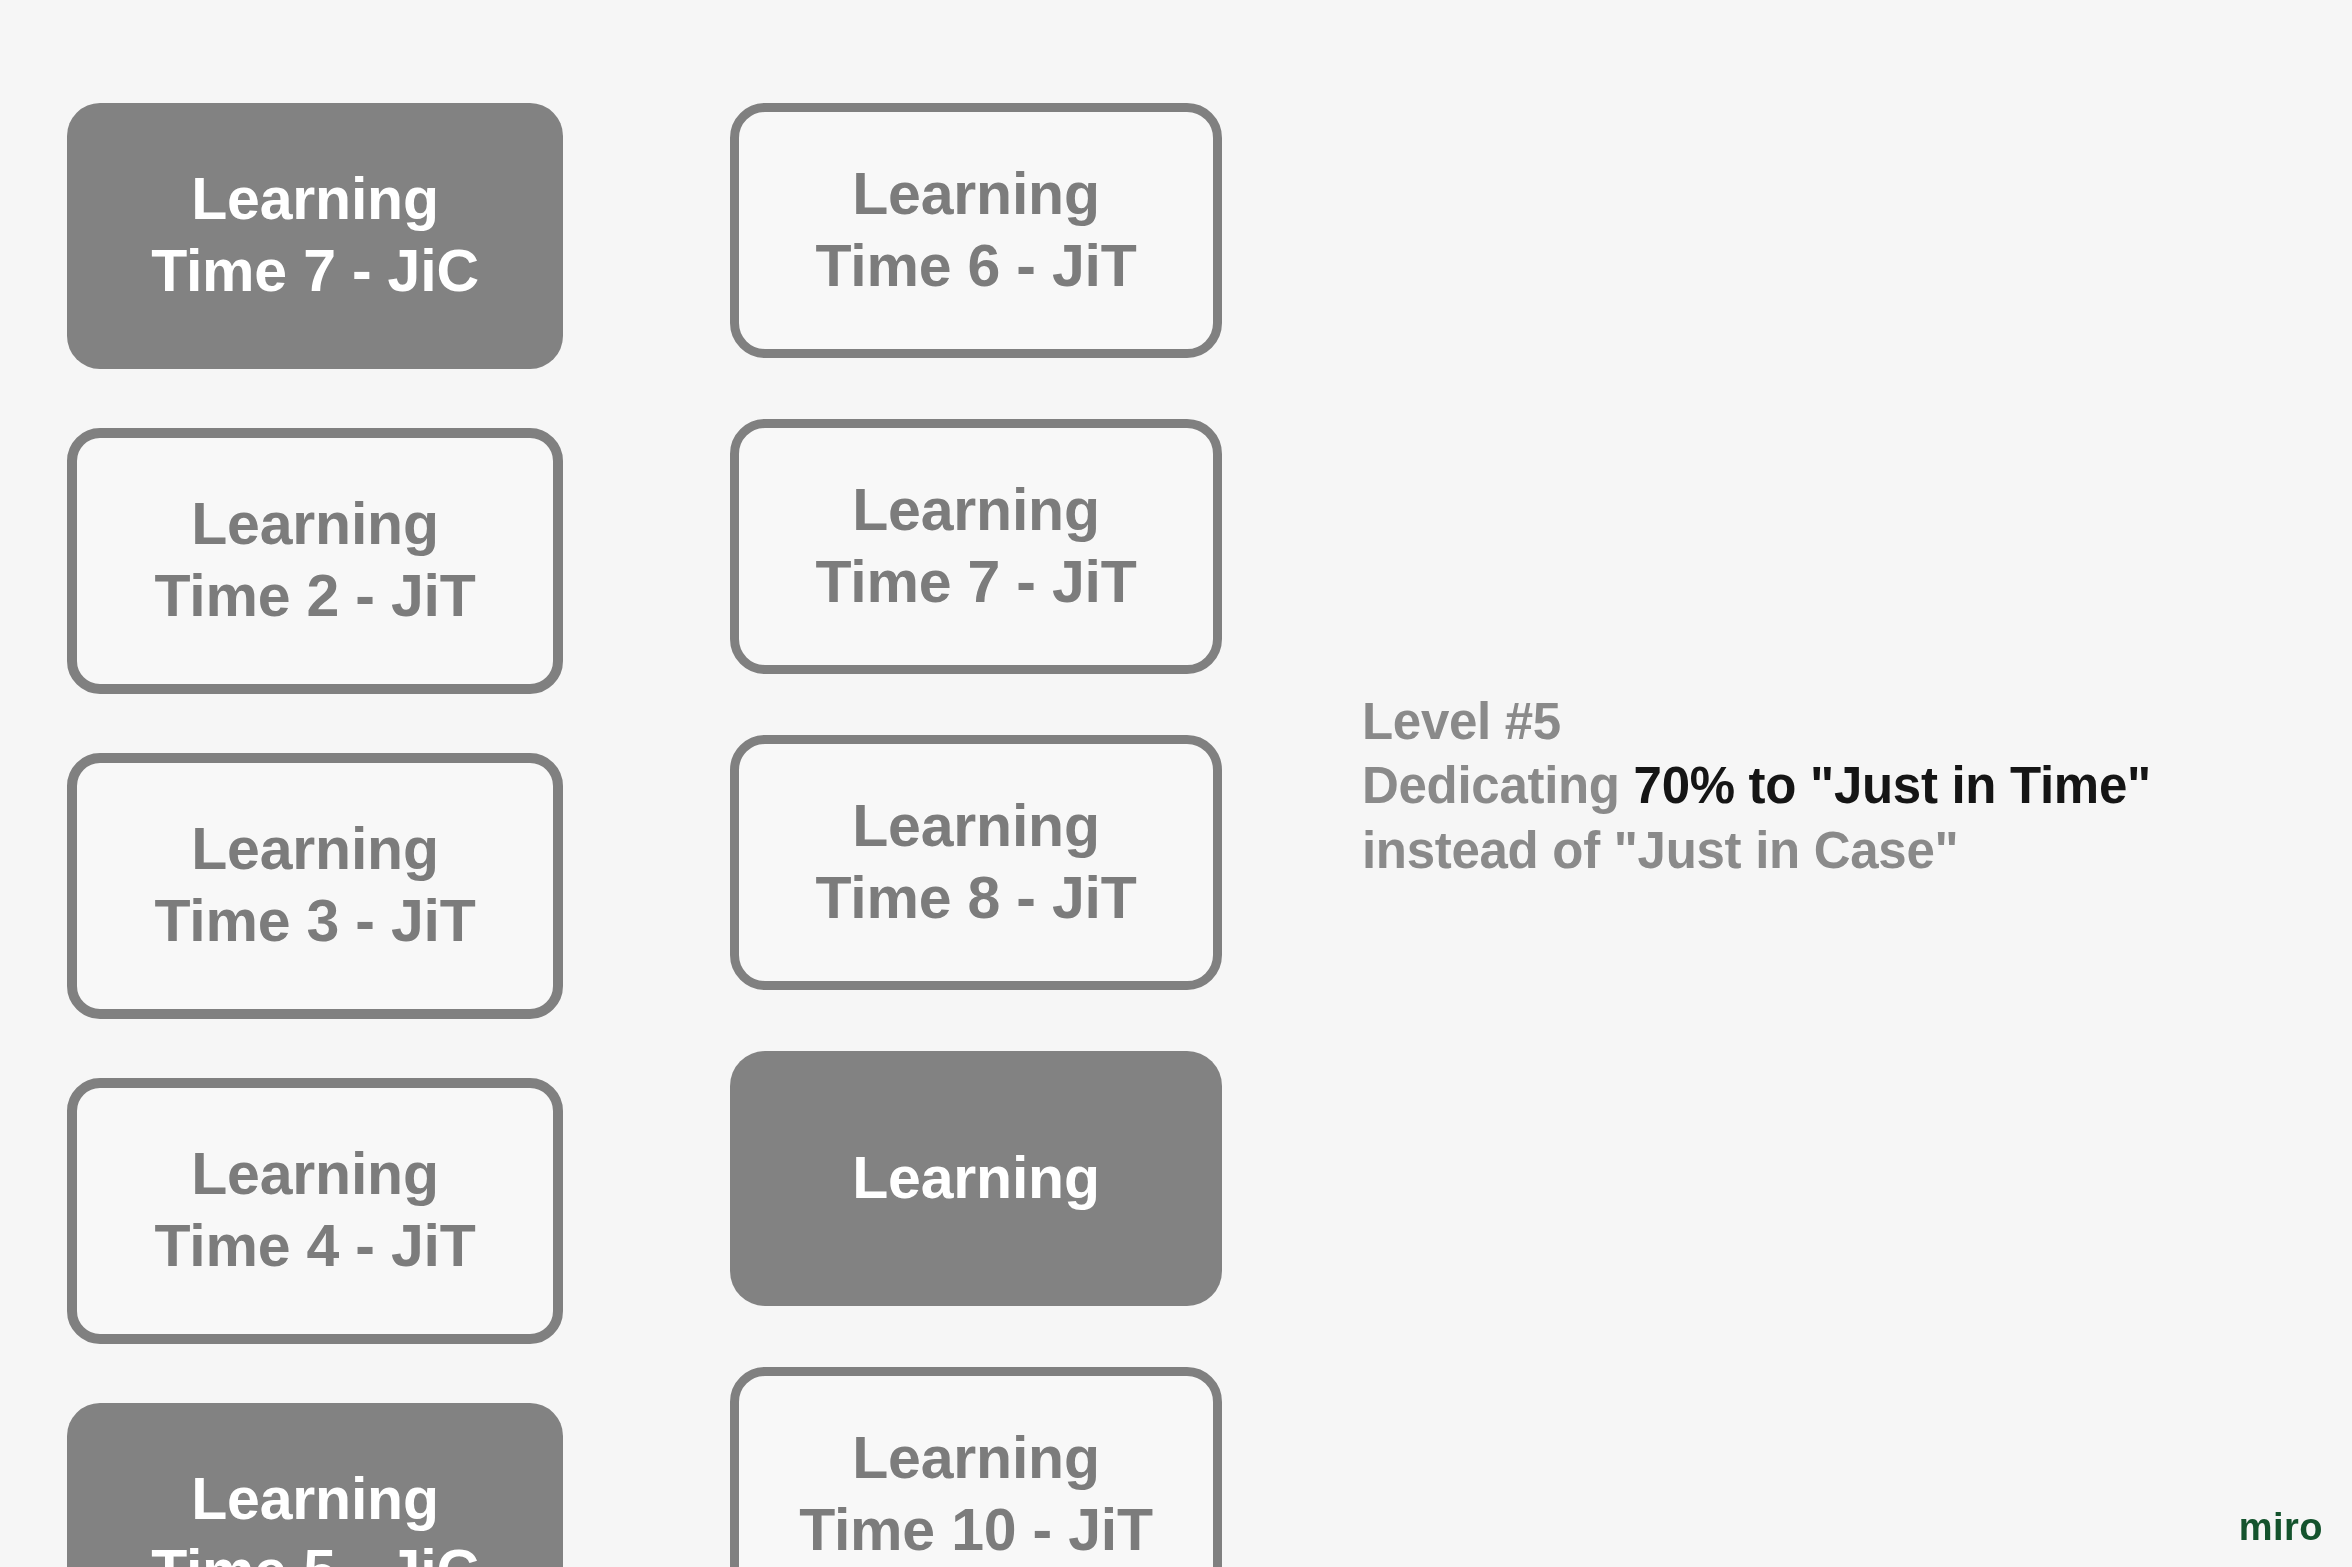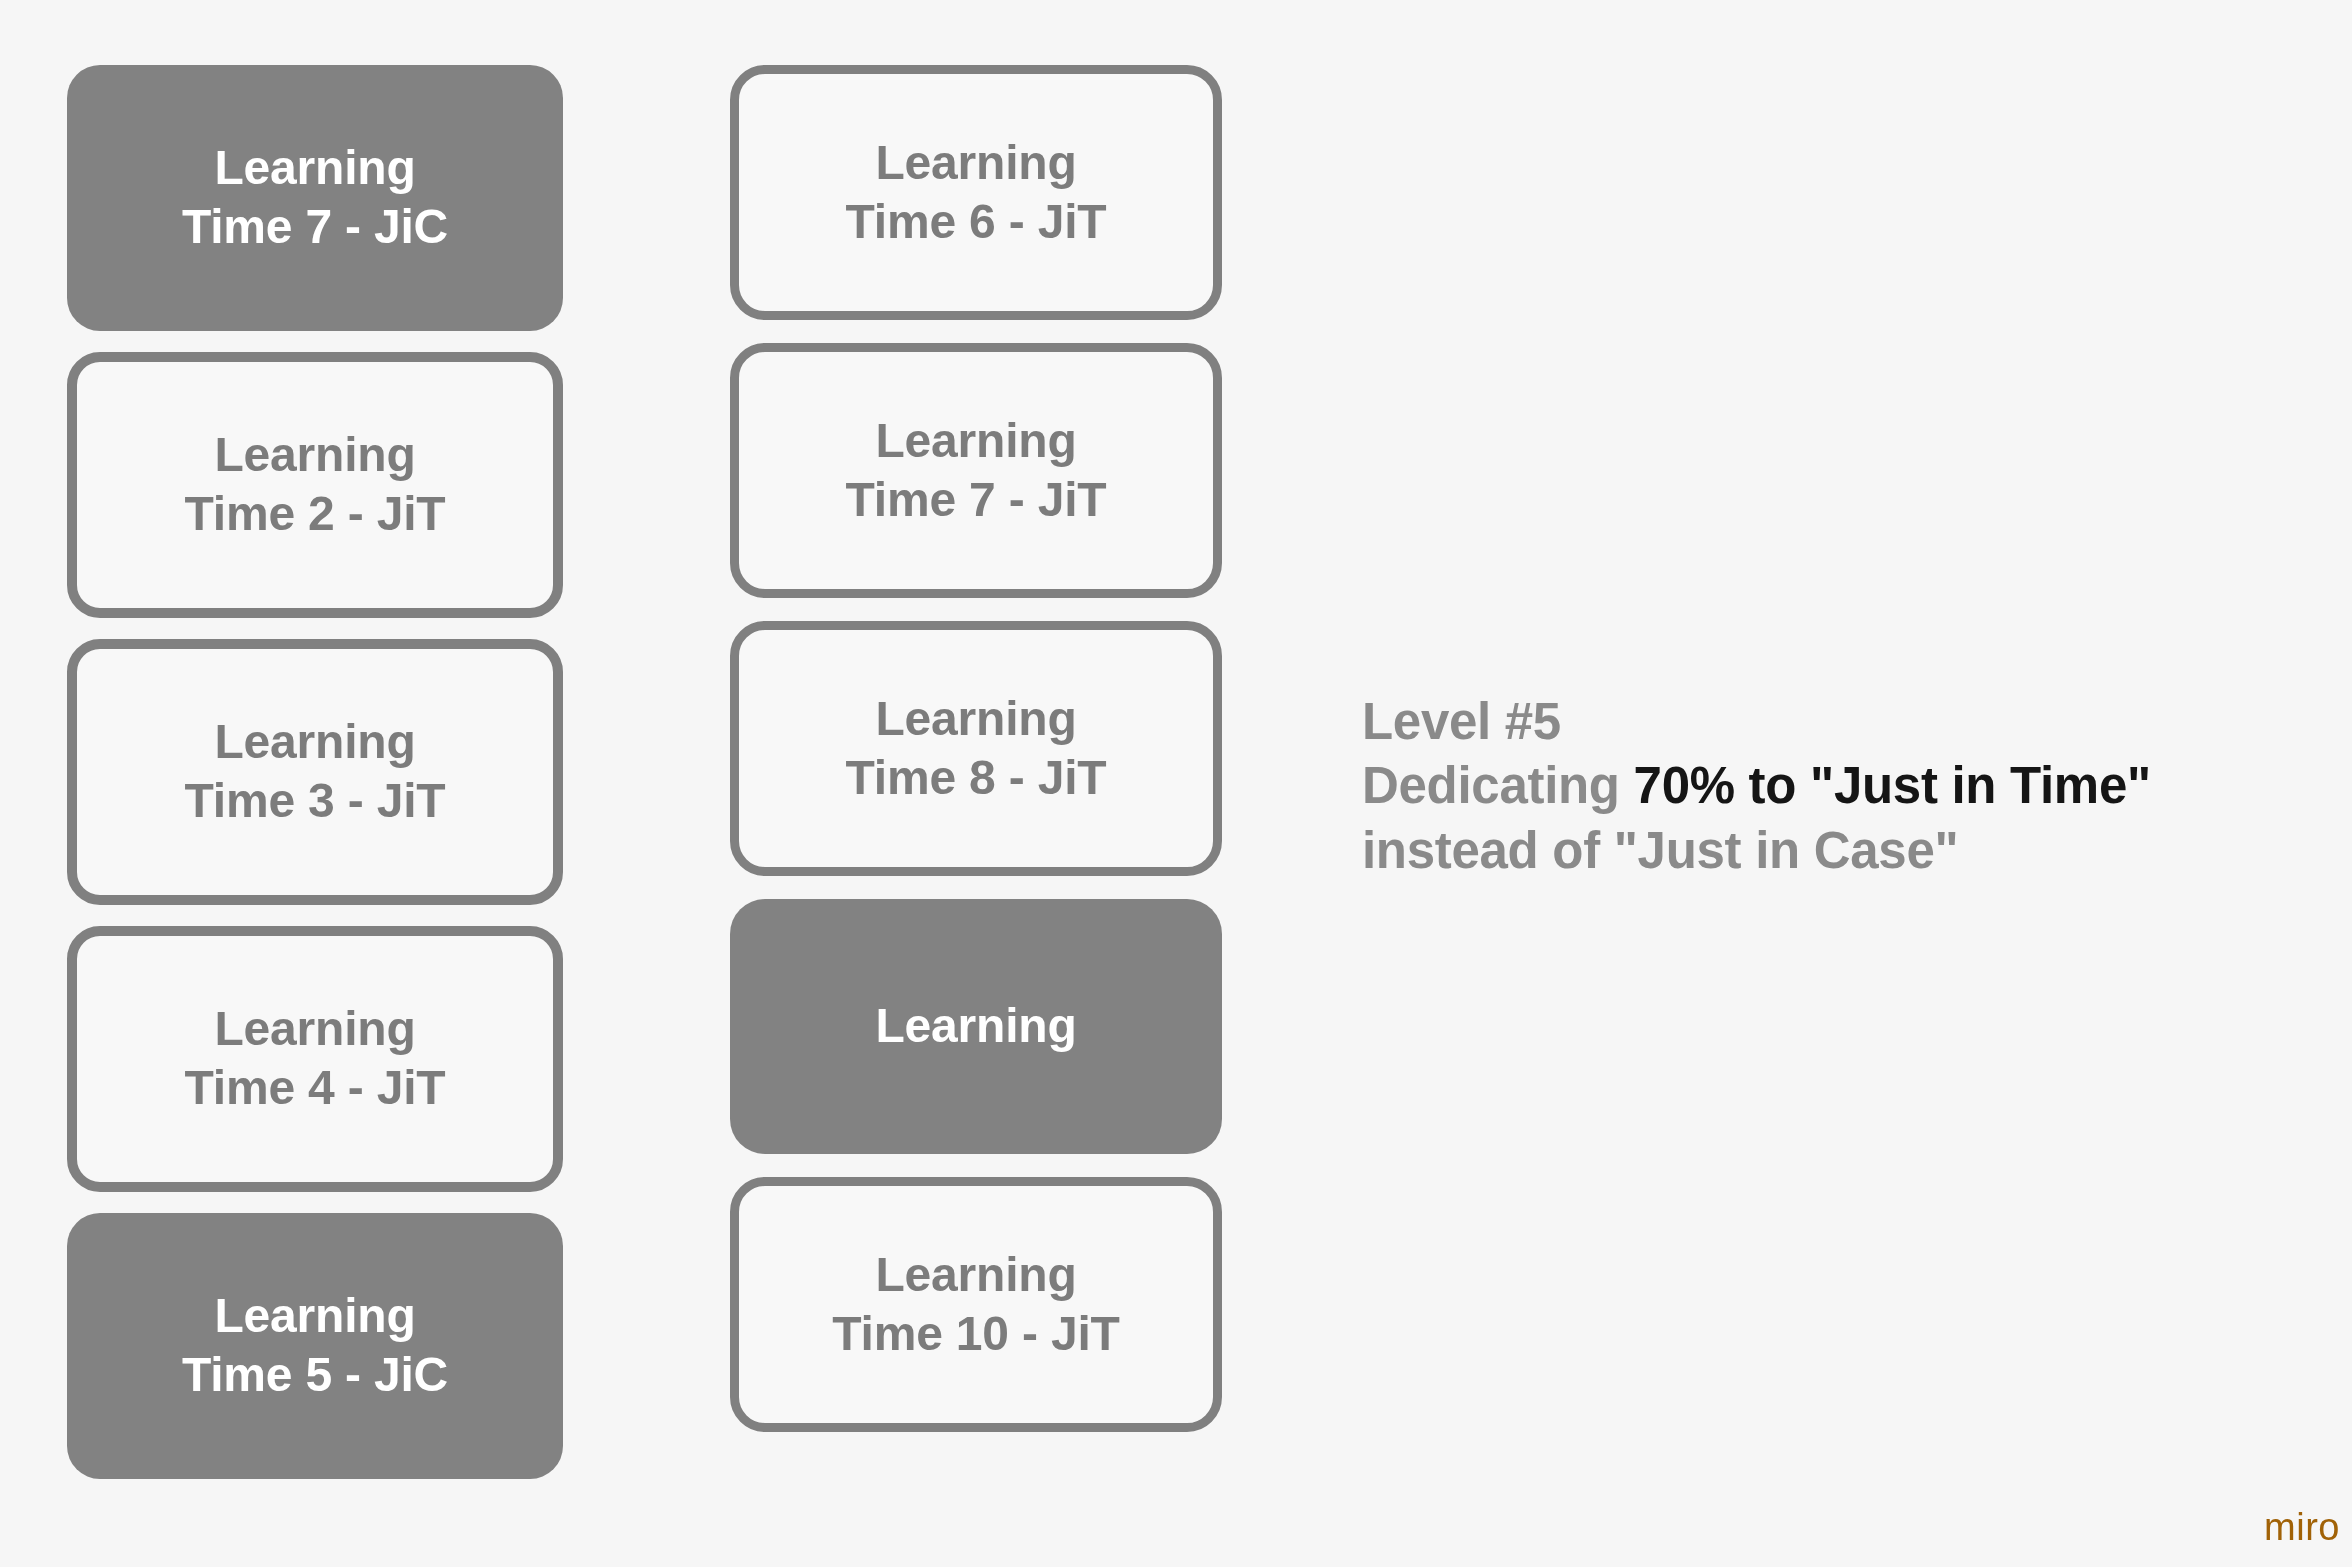--- a/index.html
+++ b/index.html
@@ -40,24 +40,25 @@
 
   .card {
     box-sizing: border-box;
     height: 266px;
     border-radius: 33px;
     display: flex;
     flex-direction: column;
     align-items: center;
     justify-content: center;
     text-align: center;
-    font-size: 48px;
+    font-size: 59px;
     font-weight: bold;
     line-height: 1.22;
     letter-spacing: -0.2px;
+    margin-top: 38px;
     -webkit-font-smoothing: antialiased;
   }
   #column-2 .card {
     height: 255px;
     border-radius: 35px;
   }
   .card .line {
     display: block;
     white-space: nowrap;
   }
@@ -93,25 +94,25 @@
     color: #151515;
   }
   #annotation .annotation-line {
     display: block;
     white-space: nowrap;
   }
 
   
   #watermark {
     position: absolute;
-    right: 13px;
+    right: 30px;
     bottom: 19px;
     font-size: 38px;
-    font-weight: normal;
-    color: #a16207;
+    font-weight: bold;
+    color: #14532d;
     letter-spacing: 0.5px;
   }
 </style>
 </head>
 <body>
 
 <div id="board">
 
   <div class="column" id="column-1">
     <div class="card filled">

